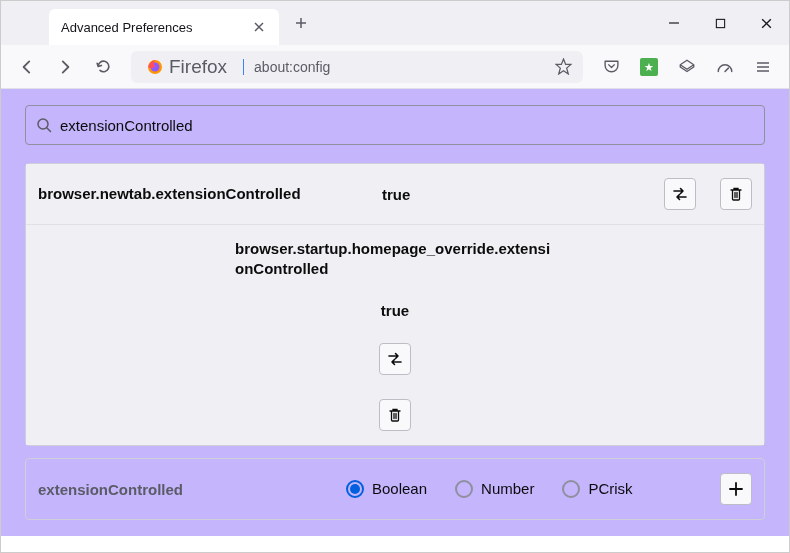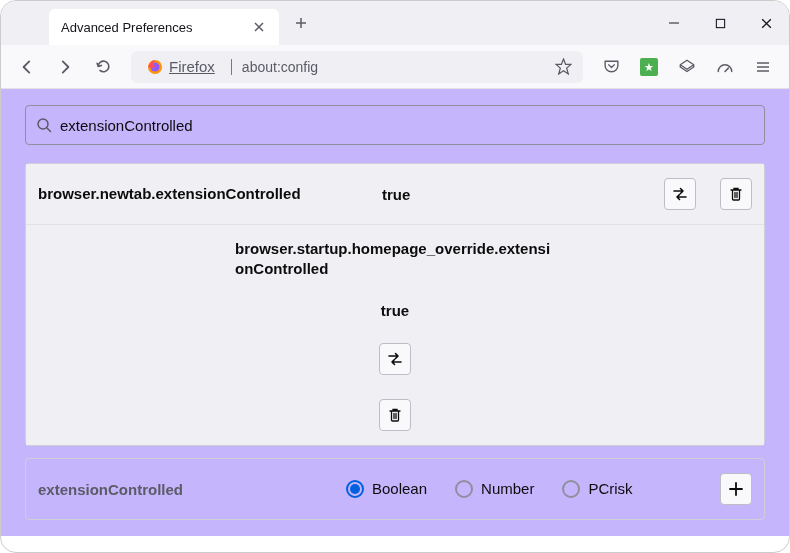--- a/index.html
+++ b/index.html
@@ -1,34 +1,34 @@
 <!DOCTYPE html>
 <html><head>
 <meta charset="utf-8">
 <style>
 * { margin: 0; padding: 0; box-sizing: border-box; font-family: -apple-system, BlinkMacSystemFont, "Segoe UI", Arial, sans-serif; }
 body { background: #fff; width: 790px; height: 553px; overflow: hidden; position: relative; }
 
 
-.window { width: 790px; height: 553px; border: 1px solid #ccc; border-radius: 16px; overflow: hidden; background: #fff; position: relative; }
+.window { width: 790px; height: 553px; border: 1px solid #ccc; border-radius: 0; overflow: hidden; background: #fff; position: relative; }
 .titlebar { height: 44px; background: #f0f0f4; display: flex; align-items: center; padding: 0 0 0 0; }
 .tab { background: #fff; border-radius: 6px 6px 0 0; height: 36px; margin-top: 8px; margin-left: 48px; padding: 0 12px; display: flex; align-items: center; gap: 8px; min-width: 230px; }
 .tab-title { font-size: 13px; color: #15141a; flex: 1; }
 .tab-close { width: 16px; height: 16px; display: flex; align-items: center; justify-content: center; color: #5b5b66; cursor: pointer; }
 .newtab-btn { width: 28px; height: 28px; display: flex; align-items: center; justify-content: center; margin-left: 8px; color: #5b5b66; cursor: pointer; border-radius: 4px; }
 .win-controls { margin-left: auto; display: flex; gap: 0; }
 .win-btn { width: 46px; height: 44px; display: flex; align-items: center; justify-content: center; color: #1c1b22; cursor: pointer; }
 
 
 .toolbar { height: 44px; background: #f9f9fb; display: flex; align-items: center; padding: 0 10px; gap: 6px; border-bottom: 1px solid #e0e0e6; }
 .nav-btn { width: 32px; height: 32px; display: flex; align-items: center; justify-content: center; color: #5b5b66; border-radius: 4px; cursor: pointer; }
 .urlbar { flex: 1; height: 32px; background: #f0f0f4; border-radius: 6px; display: flex; align-items: center; padding: 0 8px; gap: 8px; margin: 0 6px; }
 .identity { display: flex; align-items: center; gap: 6px; padding: 2px 8px; border-radius: 4px; }
 .firefox-icon { width: 16px; height: 16px; }
-.identity-label { font-size: 15px; color: #5b5b66; text-decoration: underline; }
+.identity-label { font-size: 19px; color: #5b5b66; }
 .url-text { font-size: 14px; color: #5b5b66; flex: 1; border-left: 1px solid #3b82f6; padding-left: 10px; }
 .urlbar-action { width: 24px; height: 24px; display: flex; align-items: center; justify-content: center; color: #5b5b66; cursor: pointer; }
 .ext-icon { width: 18px; height: 18px; background: #4caf50; border-radius: 2px; position: relative; }
 .ext-icon::after { content:"★"; color:#fff; font-size:11px; position:absolute; top:50%; left:50%; transform:translate(-50%,-50%); }
 
 
 .content { padding: 16px 24px; background: #c4b5fd; position: relative; z-index: 2; }
 .search-row { display: flex; align-items: center; gap: 16px; margin-bottom: 18px; }
 .search-box { flex: 1; height: 40px; border: 1px solid #8f8f9d; border-radius: 4px; display: flex; align-items: center; padding: 0 10px; gap: 8px; }
 .search-box input { border: none; outline: none; font-size: 15px; flex: 1; color: #0c0c0d; background: transparent; }

